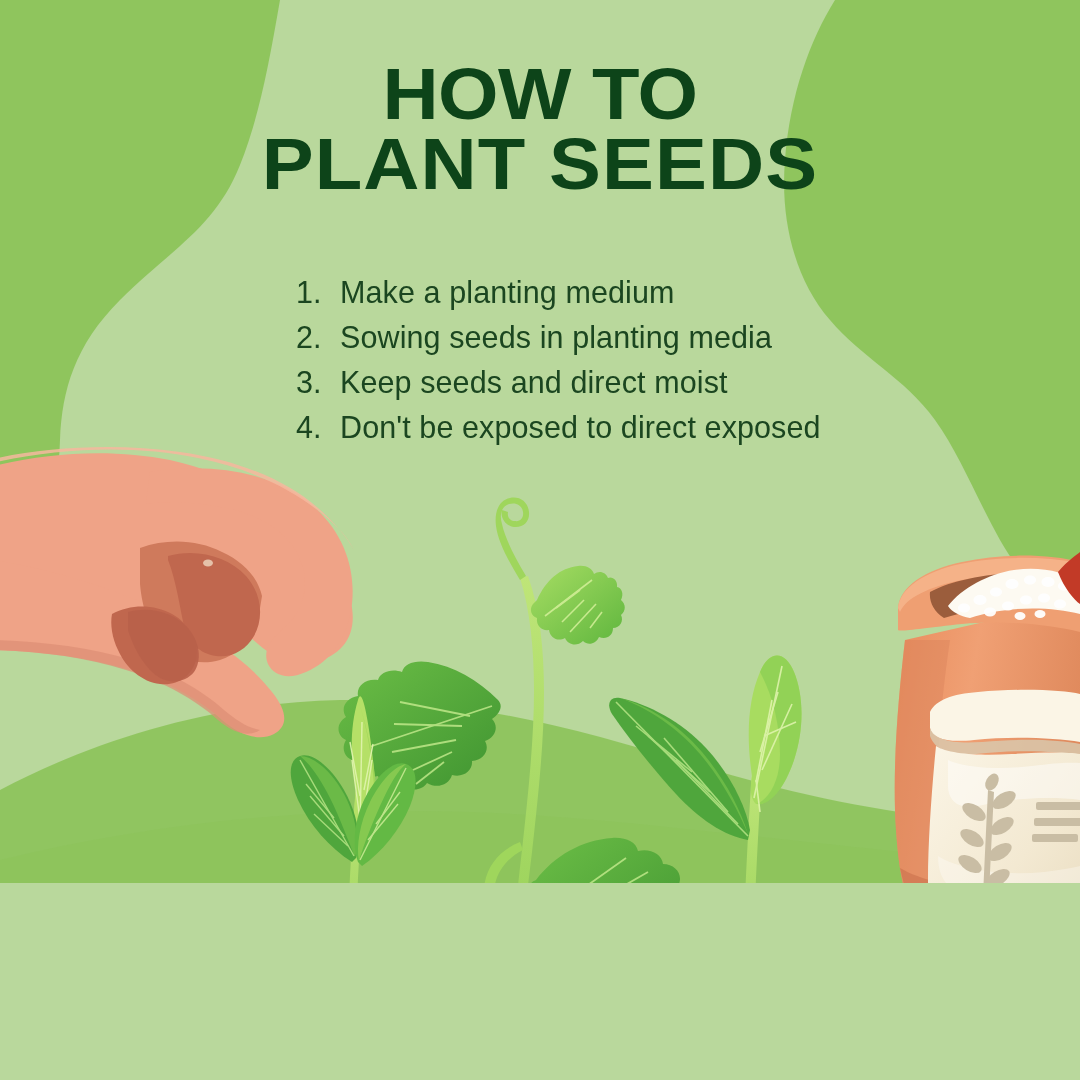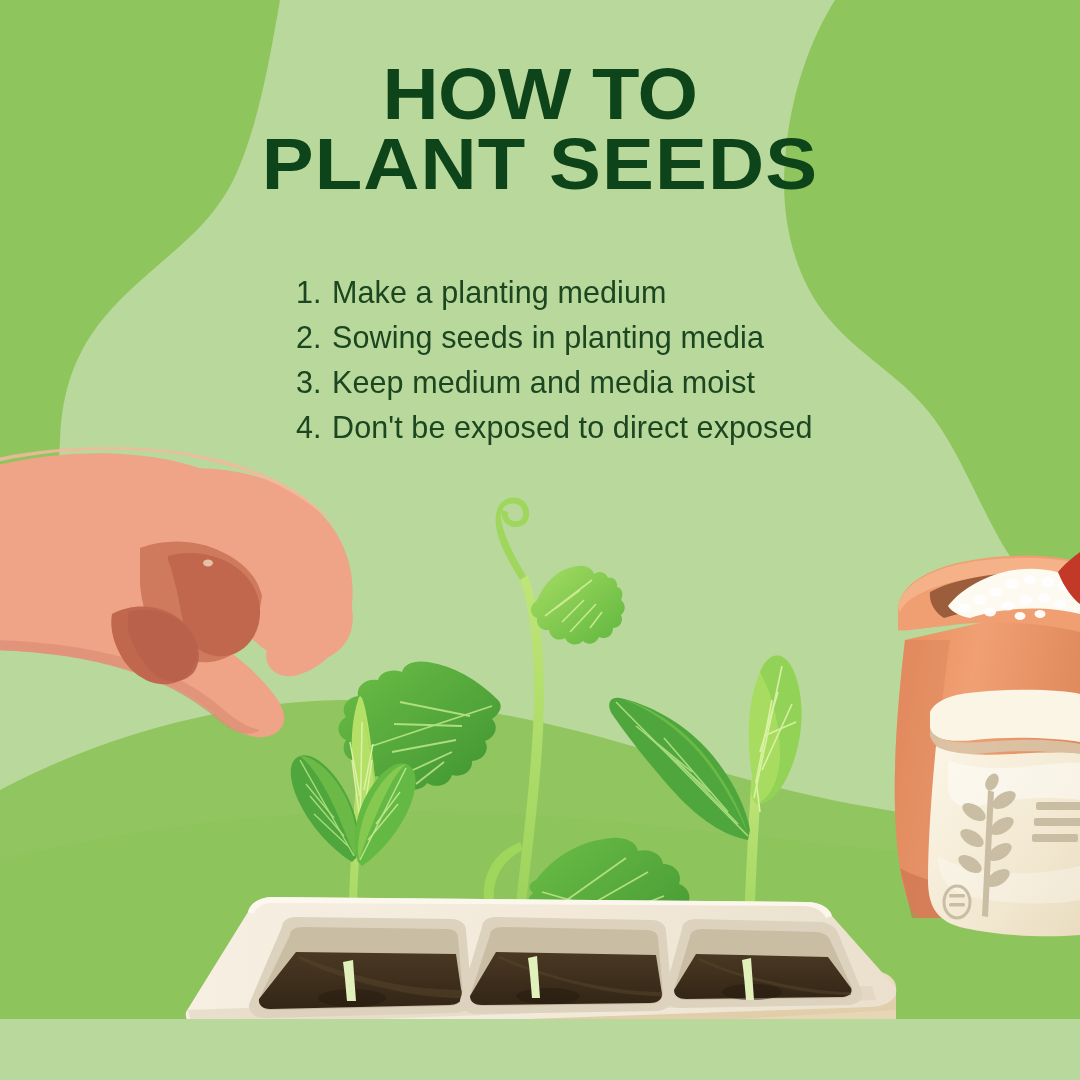--- a/index.html
+++ b/index.html
@@ -4,21 +4,21 @@
 <style>
   html,body{margin:0;padding:0;}
   body{
     width:1080px;height:1080px;
     font-family:"Liberation Sans", sans-serif;
     background:#b9d89c;
     overflow:hidden;
   }
   #poster{
     position:relative;
-    width:1080px;height:1019px;
+    width:1080px;height:883px;
     overflow:hidden;
     background:#f97316;
   }
   .layer{position:absolute;left:0;top:0;width:1080px;height:1080px;}
   .layer svg{display:block;width:1080px;height:1080px;}
 
   
   #text-block{
     position:absolute;left:0;top:0;width:1080px;
     z-index:40;
@@ -56,21 +56,21 @@
     font-size:30.5px;
     line-height:45px;
     font-weight:400;
     letter-spacing:0.1px;
   }
   #steps li .num{
     width:36px;
     flex:0 0 36px;
     text-align:left;
   }
-  #steps li .txt{flex:1 1 auto;}
+  #steps li .txt{flex:1 1 auto;margin-left:8px;}
 </style>
 </head>
 <body>
 
 <div id="poster">
 
   <div class="layer">
     <svg viewBox="0 0 1080 1080" xmlns="http://www.w3.org/2000/svg">
       <defs>
         <linearGradient id="soilG" x1="0" y1="0" x2="0" y2="1">
@@ -600,21 +600,21 @@
       <li>
         <span class="num">1.</span>
         <span class="txt">Make a planting medium</span>
       </li>
       <li>
         <span class="num">2.</span>
         <span class="txt">Sowing seeds in planting media</span>
       </li>
       <li>
         <span class="num">3.</span>
-        <span class="txt">Keep medium and media moist</span>
+        <span class="txt">Keep seeds and direct moist</span>
       </li>
       <li>
         <span class="num">4.</span>
         <span class="txt">Don't be exposed to direct exposed</span>
       </li>
     </ol>
   </div>
 
 </div>
 

